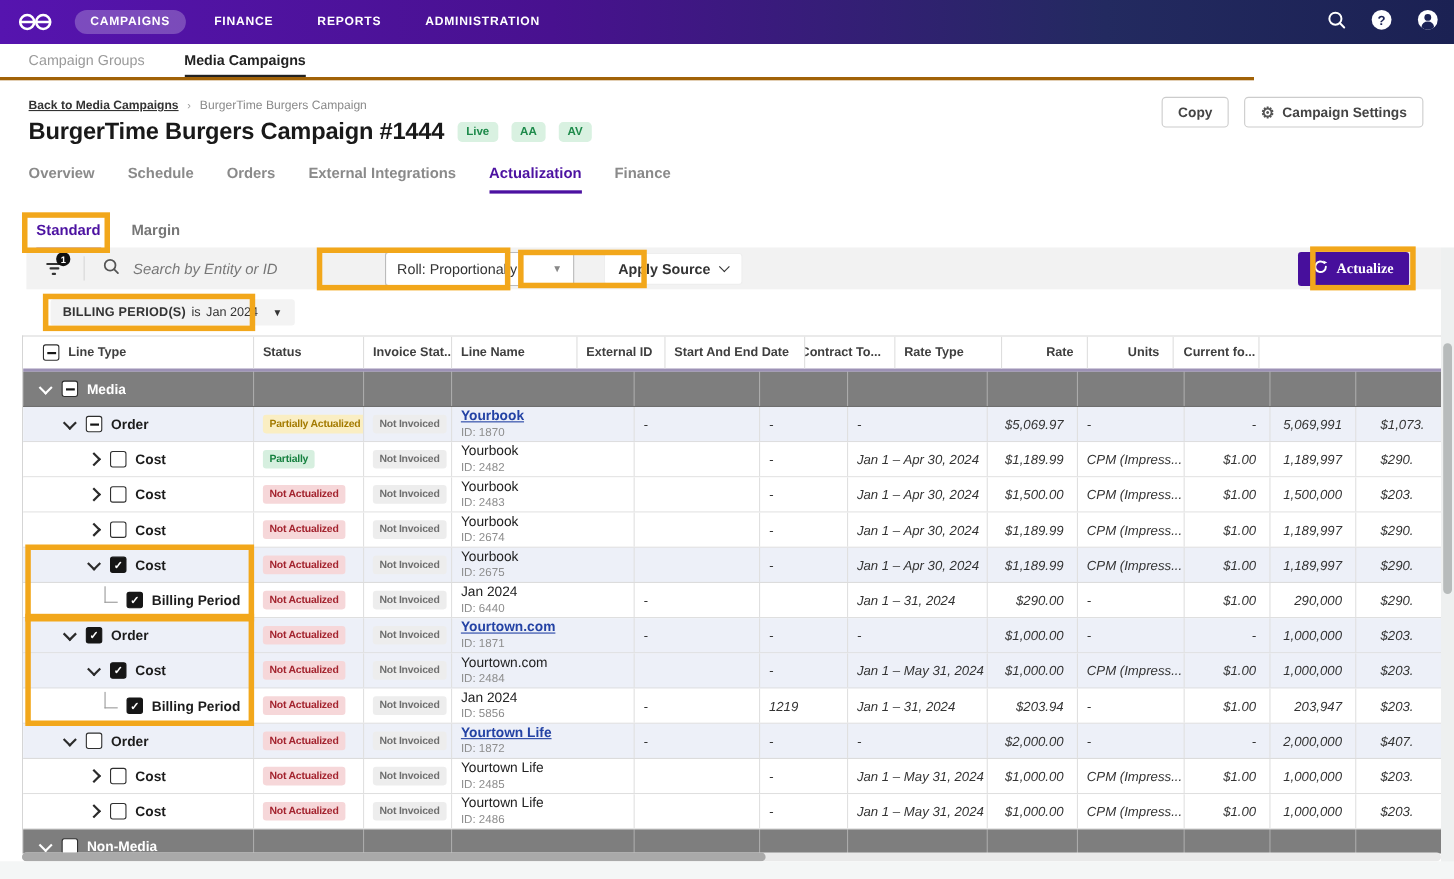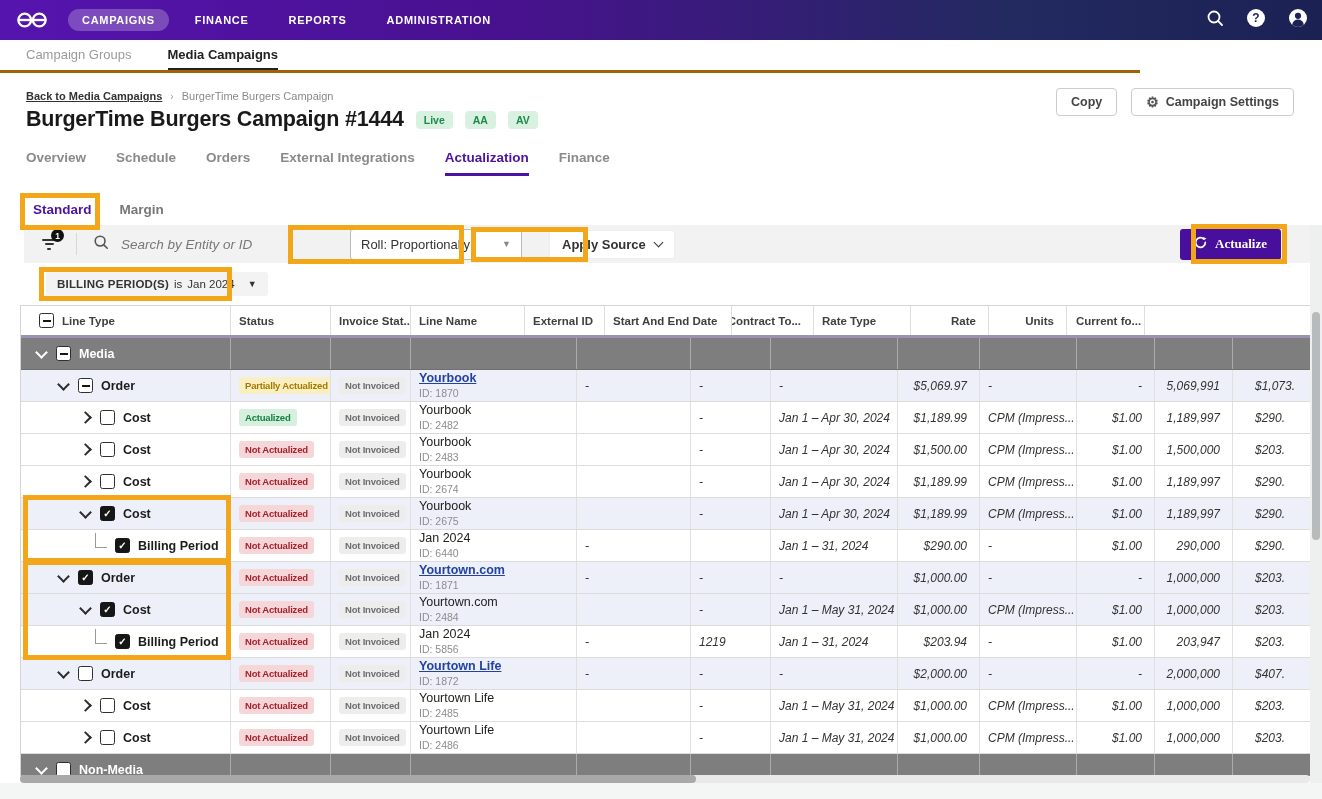--- a/index.html
+++ b/index.html
@@ -365,21 +365,21 @@
           </div>
         </div>
         <div class="tr">
           <div class="td line_type linetype" style="width: 210px;">
             <span class="ind-sp" style="width: 60px;"></span>
             <span class="chev right"></span>
             <span class="cb"></span>
             <span class="lt-label">Cost</span>
           </div>
           <div class="td status" style="width: 100px;">
-            <span class="pill ok">Actualized</span>
+            <span class="pill ok">Partially</span>
           </div>
           <div class="td invoice_status" style="width: 80px;">
             <span class="pill gray">Not Invoiced</span>
           </div>
           <div class="td entity_name entitycell" style="width: 166px;">
             <span class="ename">Yourbook</span>
             <span class="eid">ID: 2482</span>
           </div>
           <div class="td line_name num" style="width: 114px;"></div>
           <div class="td external_id num" style="width: 80px;">

